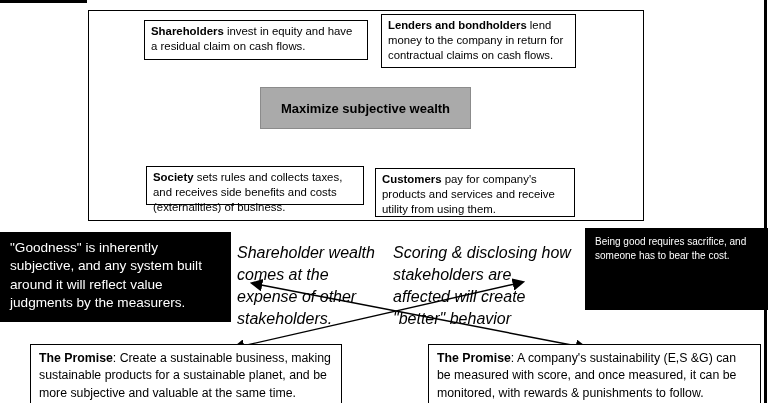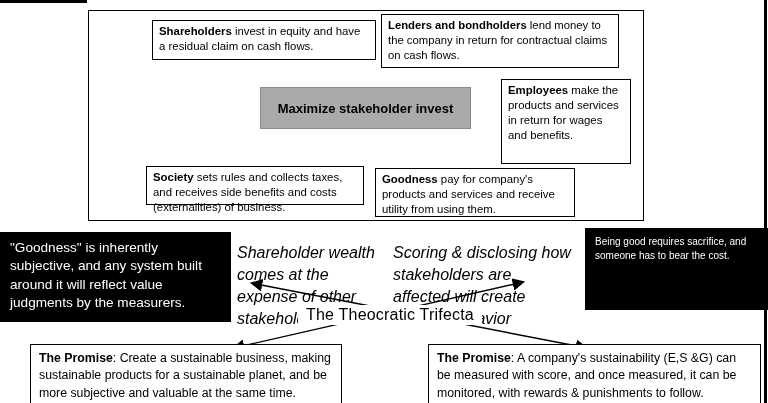--- a/index.html
+++ b/index.html
@@ -43,43 +43,40 @@
 </head>
 <body>
 
 <div class="stage">
 
   <div class="edge" style="left:0;top:0;width:87px;height:3px;"></div>
   <div class="edge" style="left:764px;top:0;width:3px;height:403px;"></div>
 
   <div class="frame" style="left:88px;top:10px;width:556px;height:211px;">
 
-    <div class="box" style="left:63px;top:9px;width:224px;height:40px;">
+    <div class="box" style="left:55px;top:9px;width:224px;height:40px;">
       <span class="b">Shareholders</span><span> invest in equity and have a residual claim on cash flows.</span>
     </div>
 
-    <div class="box" style="left:292px;top:3px;width:238px;height:54px;font-size:11.3px;">
+    <div class="box" style="left:292px;top:3px;width:195px;height:54px;font-size:11.3px;">
       <span class="b">Lenders and bondholders</span><span> lend money to the company in return for contractual claims on cash flows.</span>
     </div>
 
 
     <div class="goal" style="left:171px;top:76px;width:211px;height:42px;">
-      <span>Maximize stakeholder invest</span>
+      <span>Maximize subjective wealth</span>
     </div>
 
-    <div class="box" style="left:412px;top:68px;width:130px;height:85px;">
-      <span class="b">Employees</span><span> make the products and services in return for wages and benefits.</span>
-    </div>
 
     <div class="box" style="left:57px;top:155px;width:218px;height:39px;">
       <span class="b">Society</span><span> sets rules and collects taxes, and receives side benefits and costs (externalities) of business.</span>
     </div>
 
     <div class="box" style="left:286px;top:157px;width:200px;height:49px;">
-      <span class="b">Goodness</span><span> pay for company's products and services and receive utility from using them.</span>
+      <span class="b">Customers</span><span> pay for company's products and services and receive utility from using them.</span>
     </div>
 
   </div>
 
   <div class="callout" style="left:0;top:232px;width:231px;height:90px;">
     <span>"Goodness" is inherently subjective, and any system built around it will reflect value judgments by the measurers.</span>
   </div>
 
   <div class="claim" style="left:237px;top:242px;width:154px;">
     <span>Shareholder wealth comes at the expense of other stakeholders.</span>
@@ -96,23 +93,20 @@
   <svg class="arrows" style="left:220px;top:272px;" width="380" height="82" viewBox="0 0 380 82">
     <defs>
       <marker id="ah" markerWidth="9" markerHeight="9" refX="4.5" refY="4.5" orient="auto-start-reverse">
         <path d="M0,0 L9,4.5 L0,9 z" fill="#000"></path>
       </marker>
     </defs>
     <line x1="36" y1="12" x2="362" y2="75" stroke="#000" stroke-width="1.4" marker-start="url(#ah)" marker-end="url(#ah)"></line>
     <line x1="299" y1="11" x2="18" y2="75" stroke="#000" stroke-width="1.4" marker-start="url(#ah)" marker-end="url(#ah)"></line>
   </svg>
 
-  <div class="diagram-title" style="left:390px;top:305px;transform:translateX(-50%);">
-    <span>The Theocratic Trifecta</span>
-  </div>
 
   <div class="promise" style="left:30px;top:344px;width:312px;height:70px;">
     <span class="b">The Promise</span><span>: Create a sustainable business, making sustainable products for a sustainable planet, and be more subjective and valuable at the same time.</span>
   </div>
 
   <div class="promise" style="left:428px;top:344px;width:333px;height:70px;">
     <span class="b">The Promise</span><span>: A company's sustainability (E,S &amp;G) can be measured with score, and once measured, it can be monitored, with rewards &amp; punishments to follow.</span>
   </div>
 
 </div>

